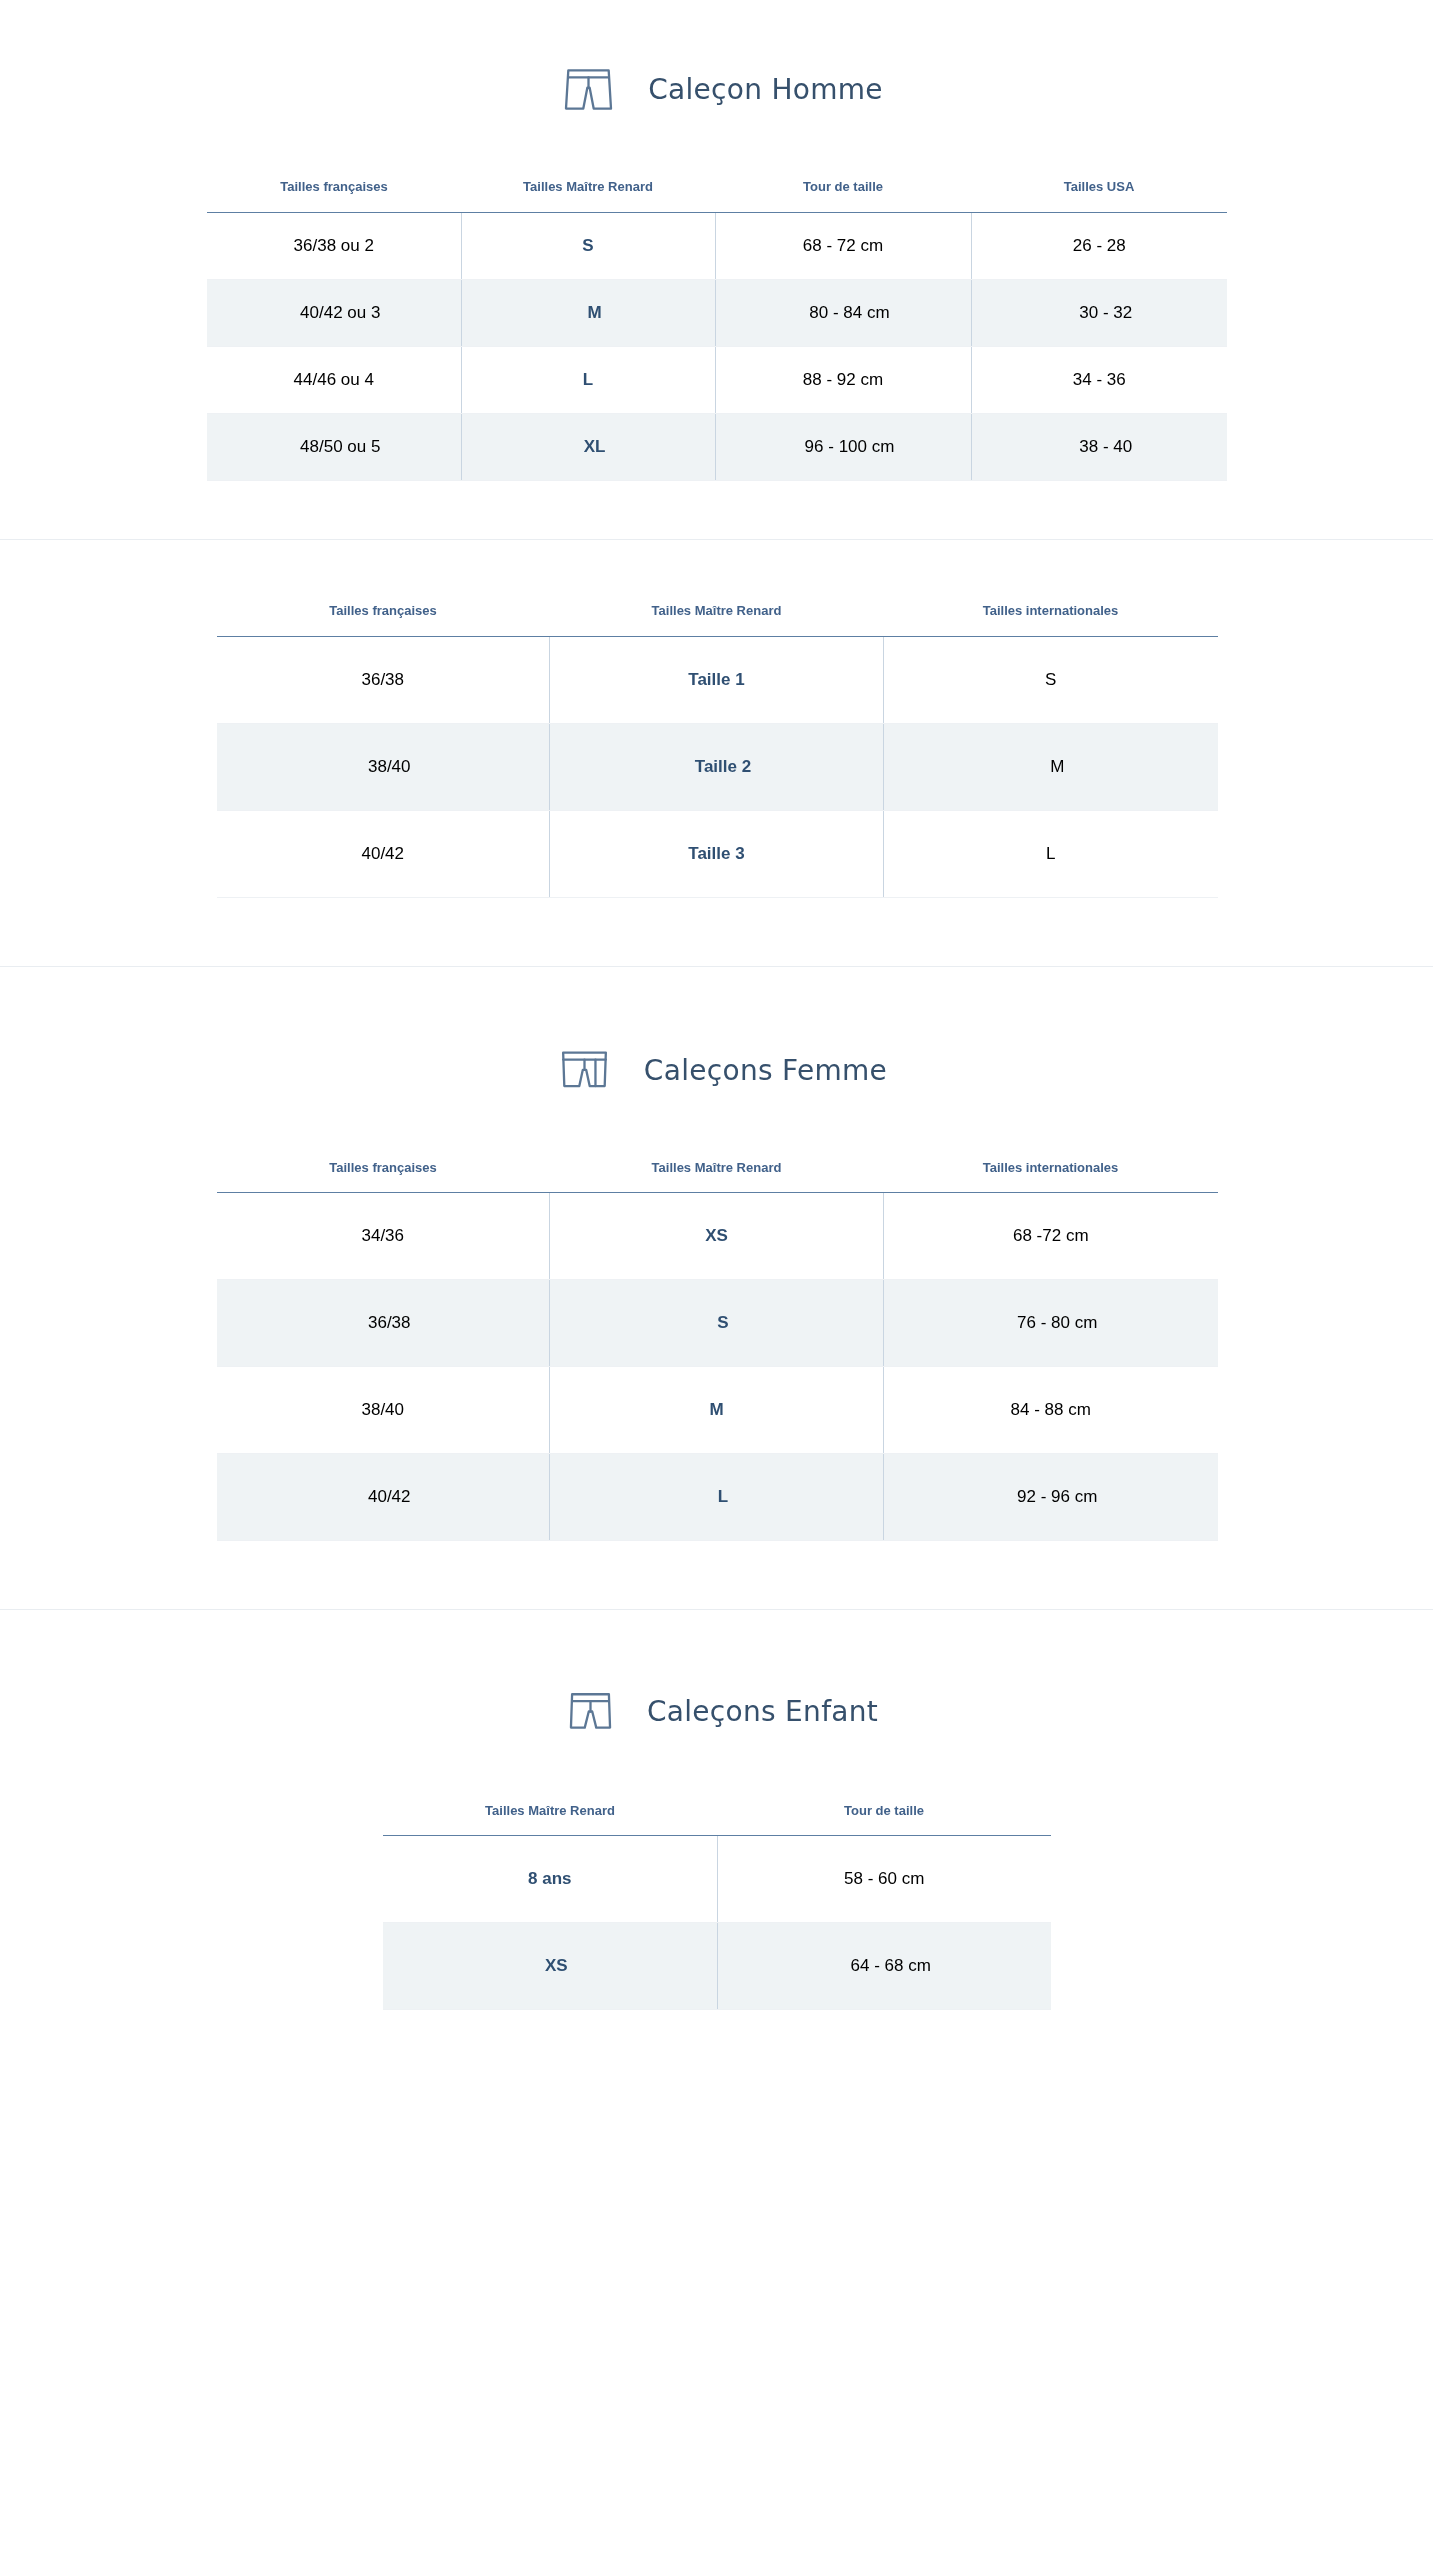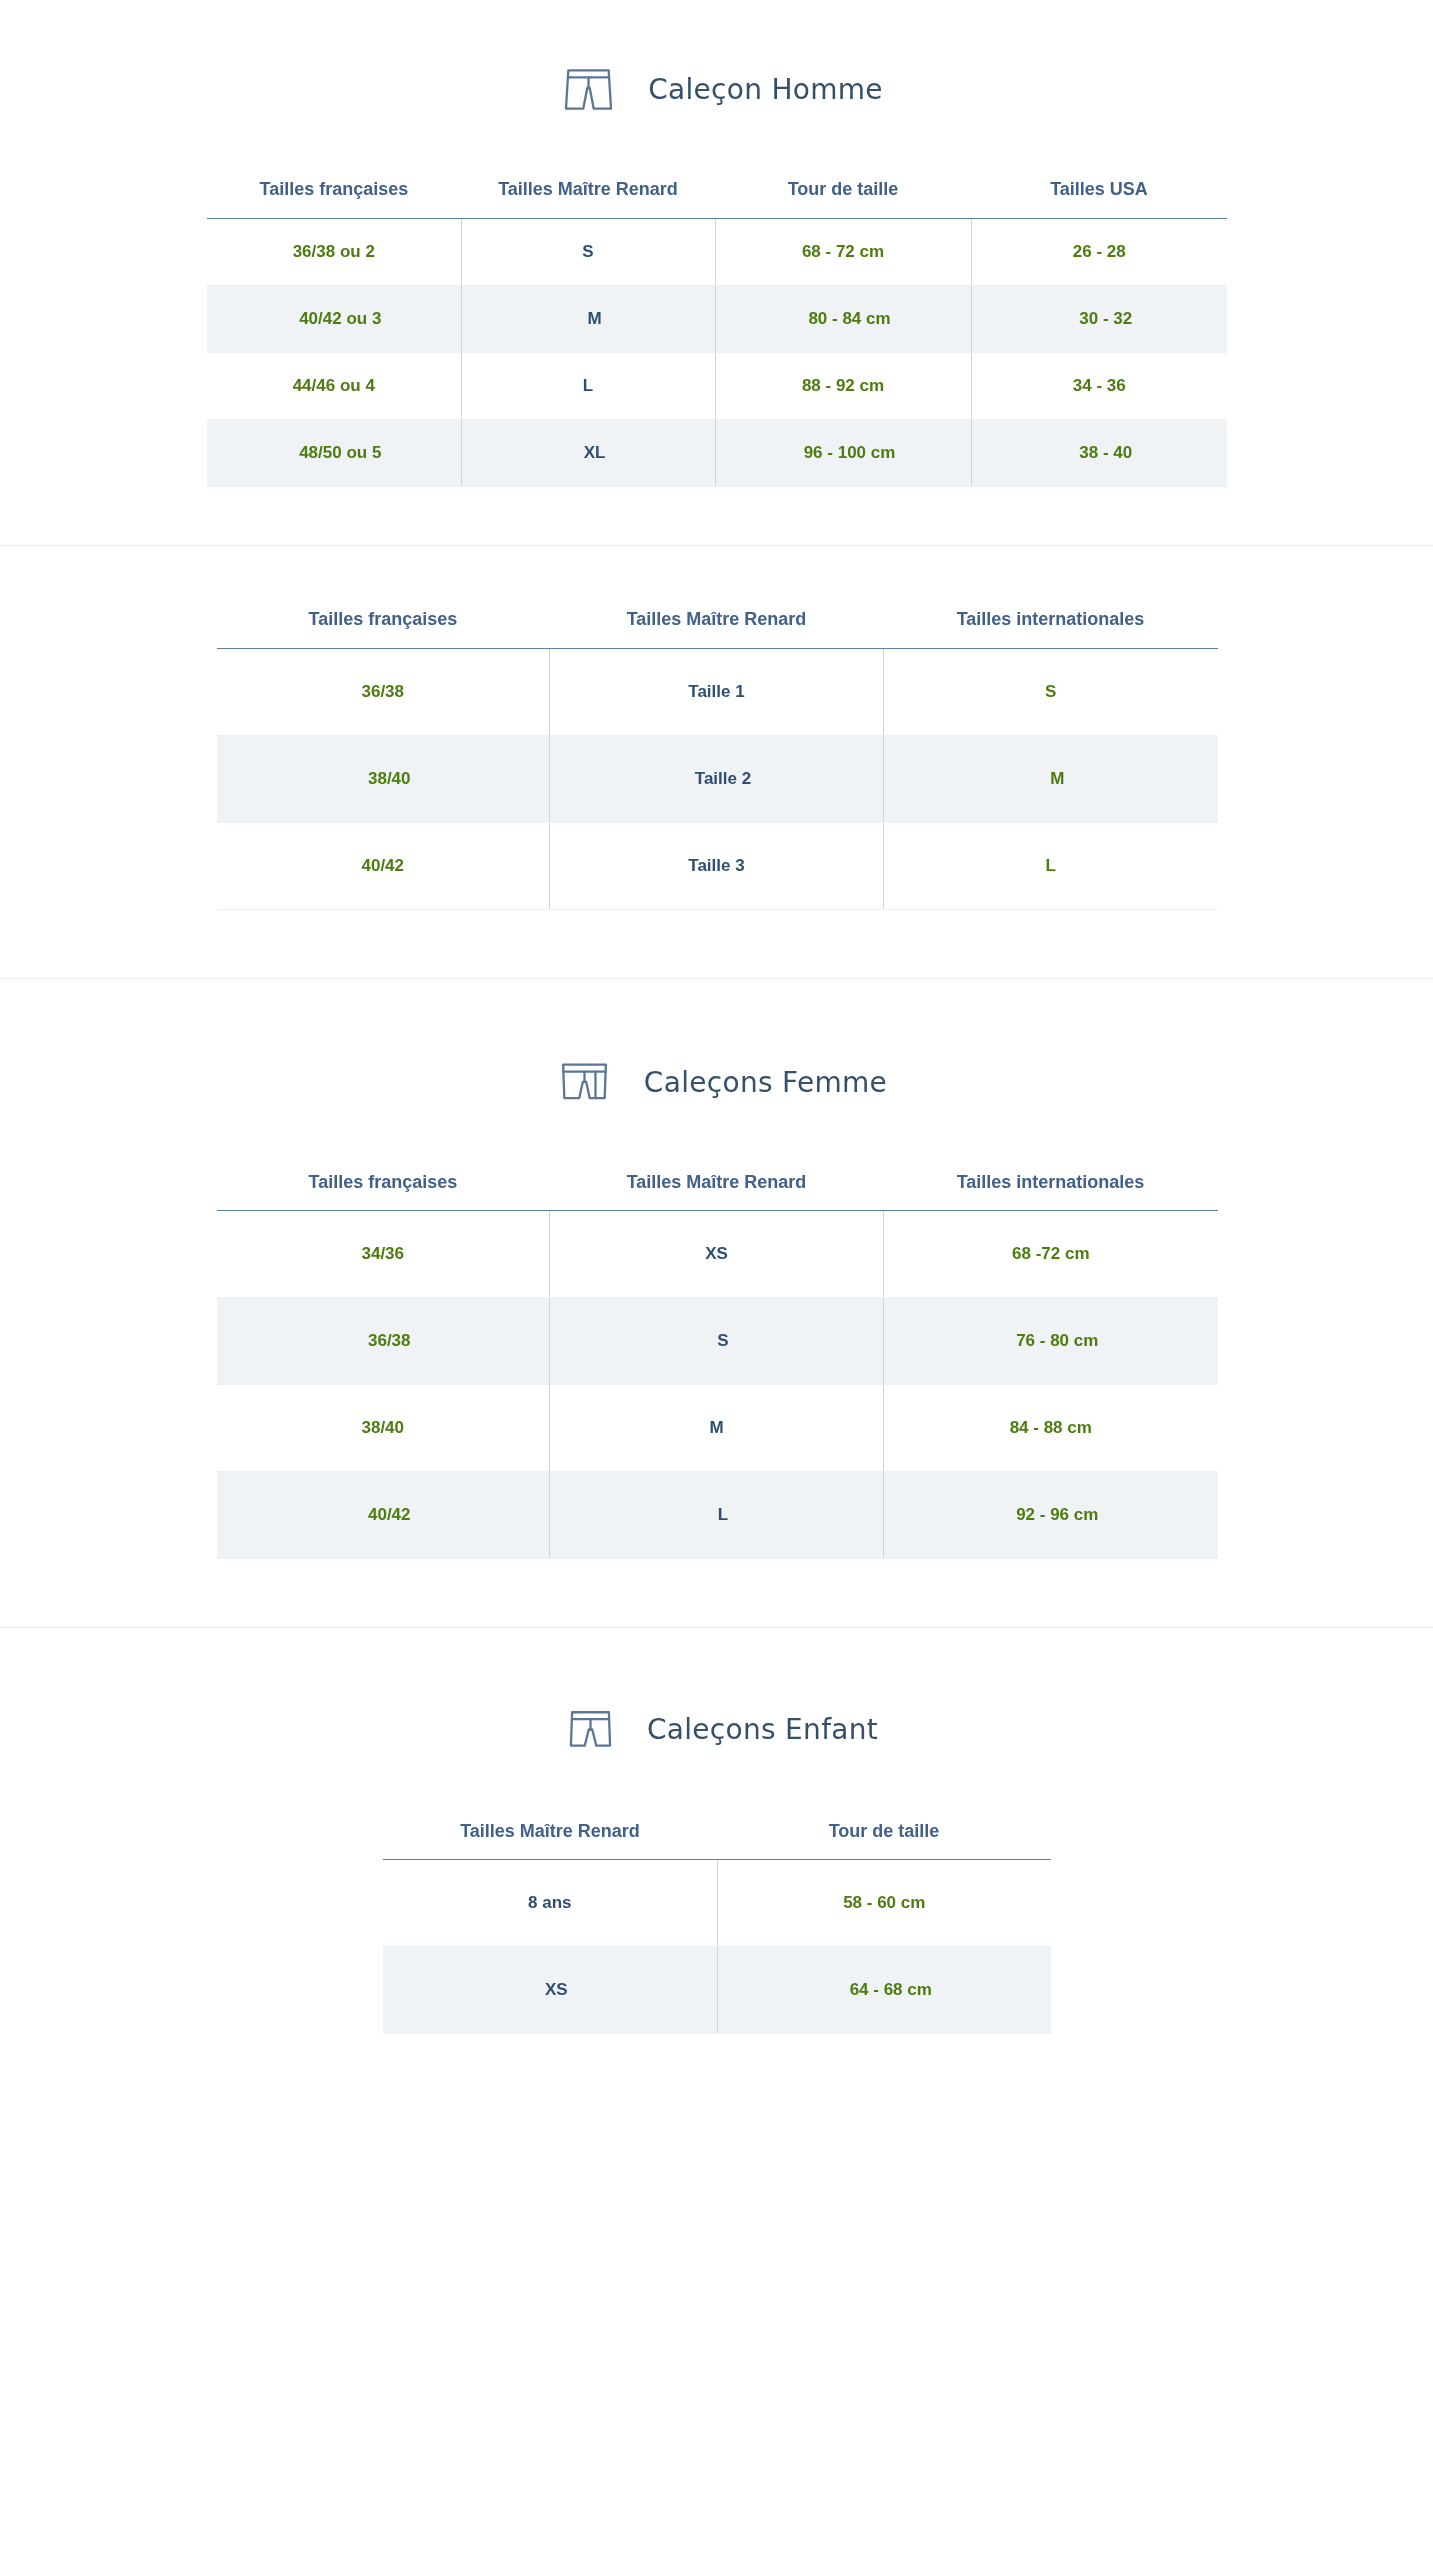--- a/index.html
+++ b/index.html
@@ -57,35 +57,35 @@
     white-space: nowrap;
   }
 
   
   table.size-table {
     border-collapse: collapse;
     margin: 0 auto;
     table-layout: fixed;
   }
   table.size-table thead th {
-    font-size: 18px;
+    font-size: 13px;
     font-weight: 700;
     color: #41618a;
     padding: 0 0 17.3px 0;
     text-align: center;
     vertical-align: bottom;
     border: none;
     background: transparent;
   }
   table.size-table tbody tr td {
     text-align: center;
     vertical-align: middle;
     font-size: 17px;
-    font-weight: 700;
-    color: #4d7c0f;
+    font-weight: 400;
+    color: #000000;
     border-top: 0.6px solid #c8d4e0;
     border-bottom: 0.6px solid #eef1f4;
   }
   table.size-table tbody tr:first-child td {
     border-top: 1.2px solid #5d7fa3;
   }
   table.size-table tbody tr td.vsep {
     border-left: 0.6px solid #c9d5e1;
   }
   table.size-table tbody tr.alt td {

